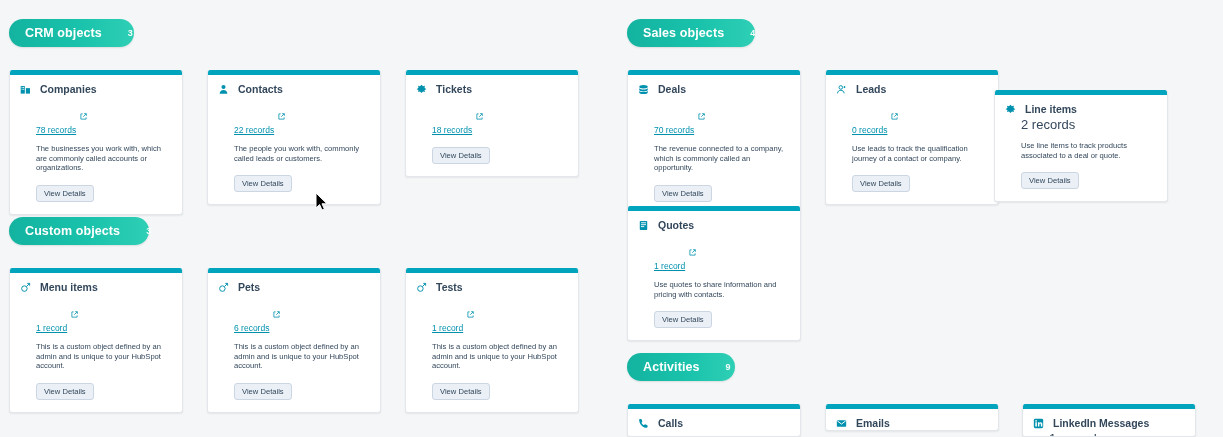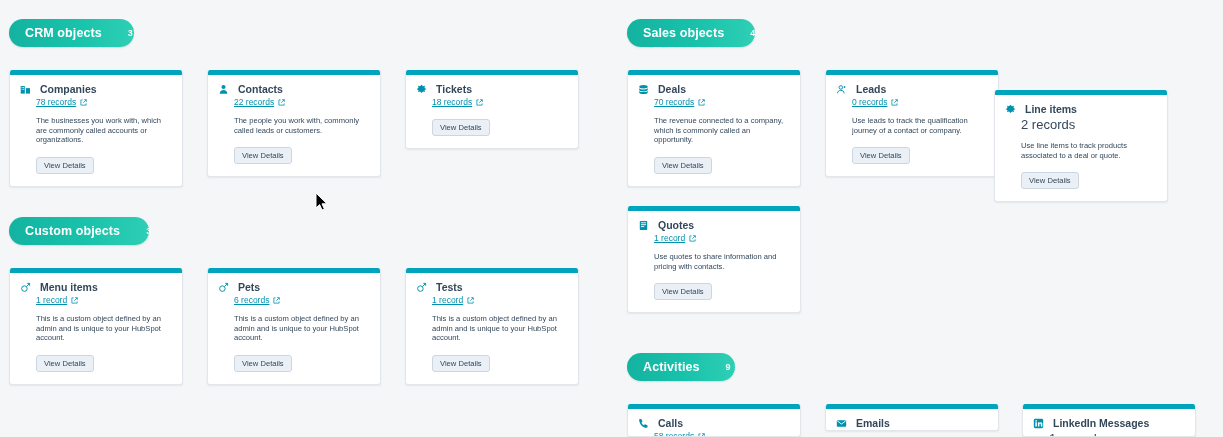--- a/index.html
+++ b/index.html
@@ -88,20 +88,21 @@
     display: flex;
     align-items: center;
     gap: 4px;
   }
   .records-link {
     font-size: 8.5px;
     color: #0091ae;
     text-decoration: underline;
     cursor: pointer;
     white-space: nowrap;
+    margin-top: 28px;
   }
   .records-plain {
     font-size: 13px;
     color: #33475b;
     white-space: nowrap;
   }
   .ext-icon { width: 7px; height: 7px; display: block; color: #0091ae; }
   .ext-icon svg { display: block; width: 7px; height: 7px; }
 
   .card-desc {

